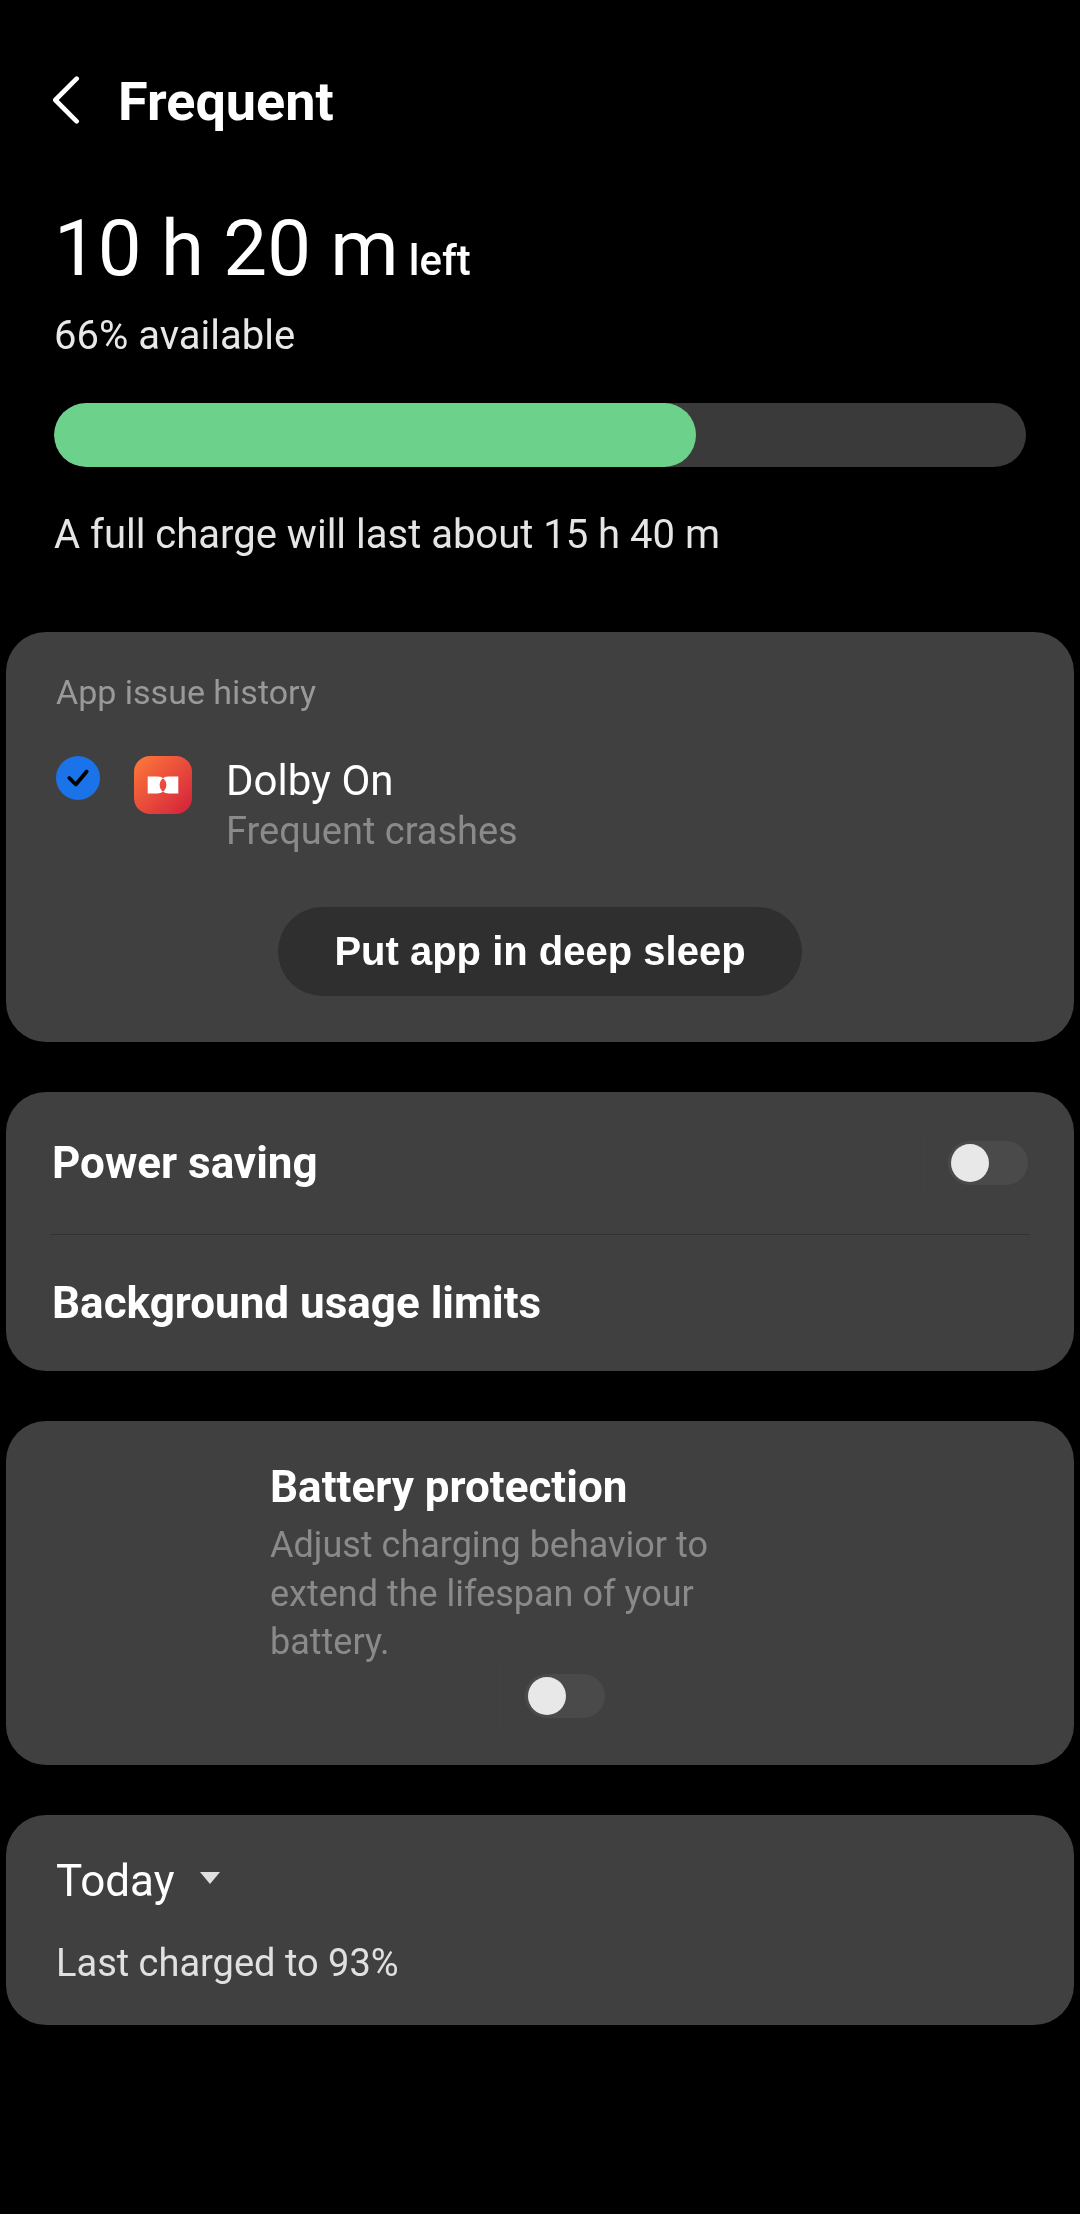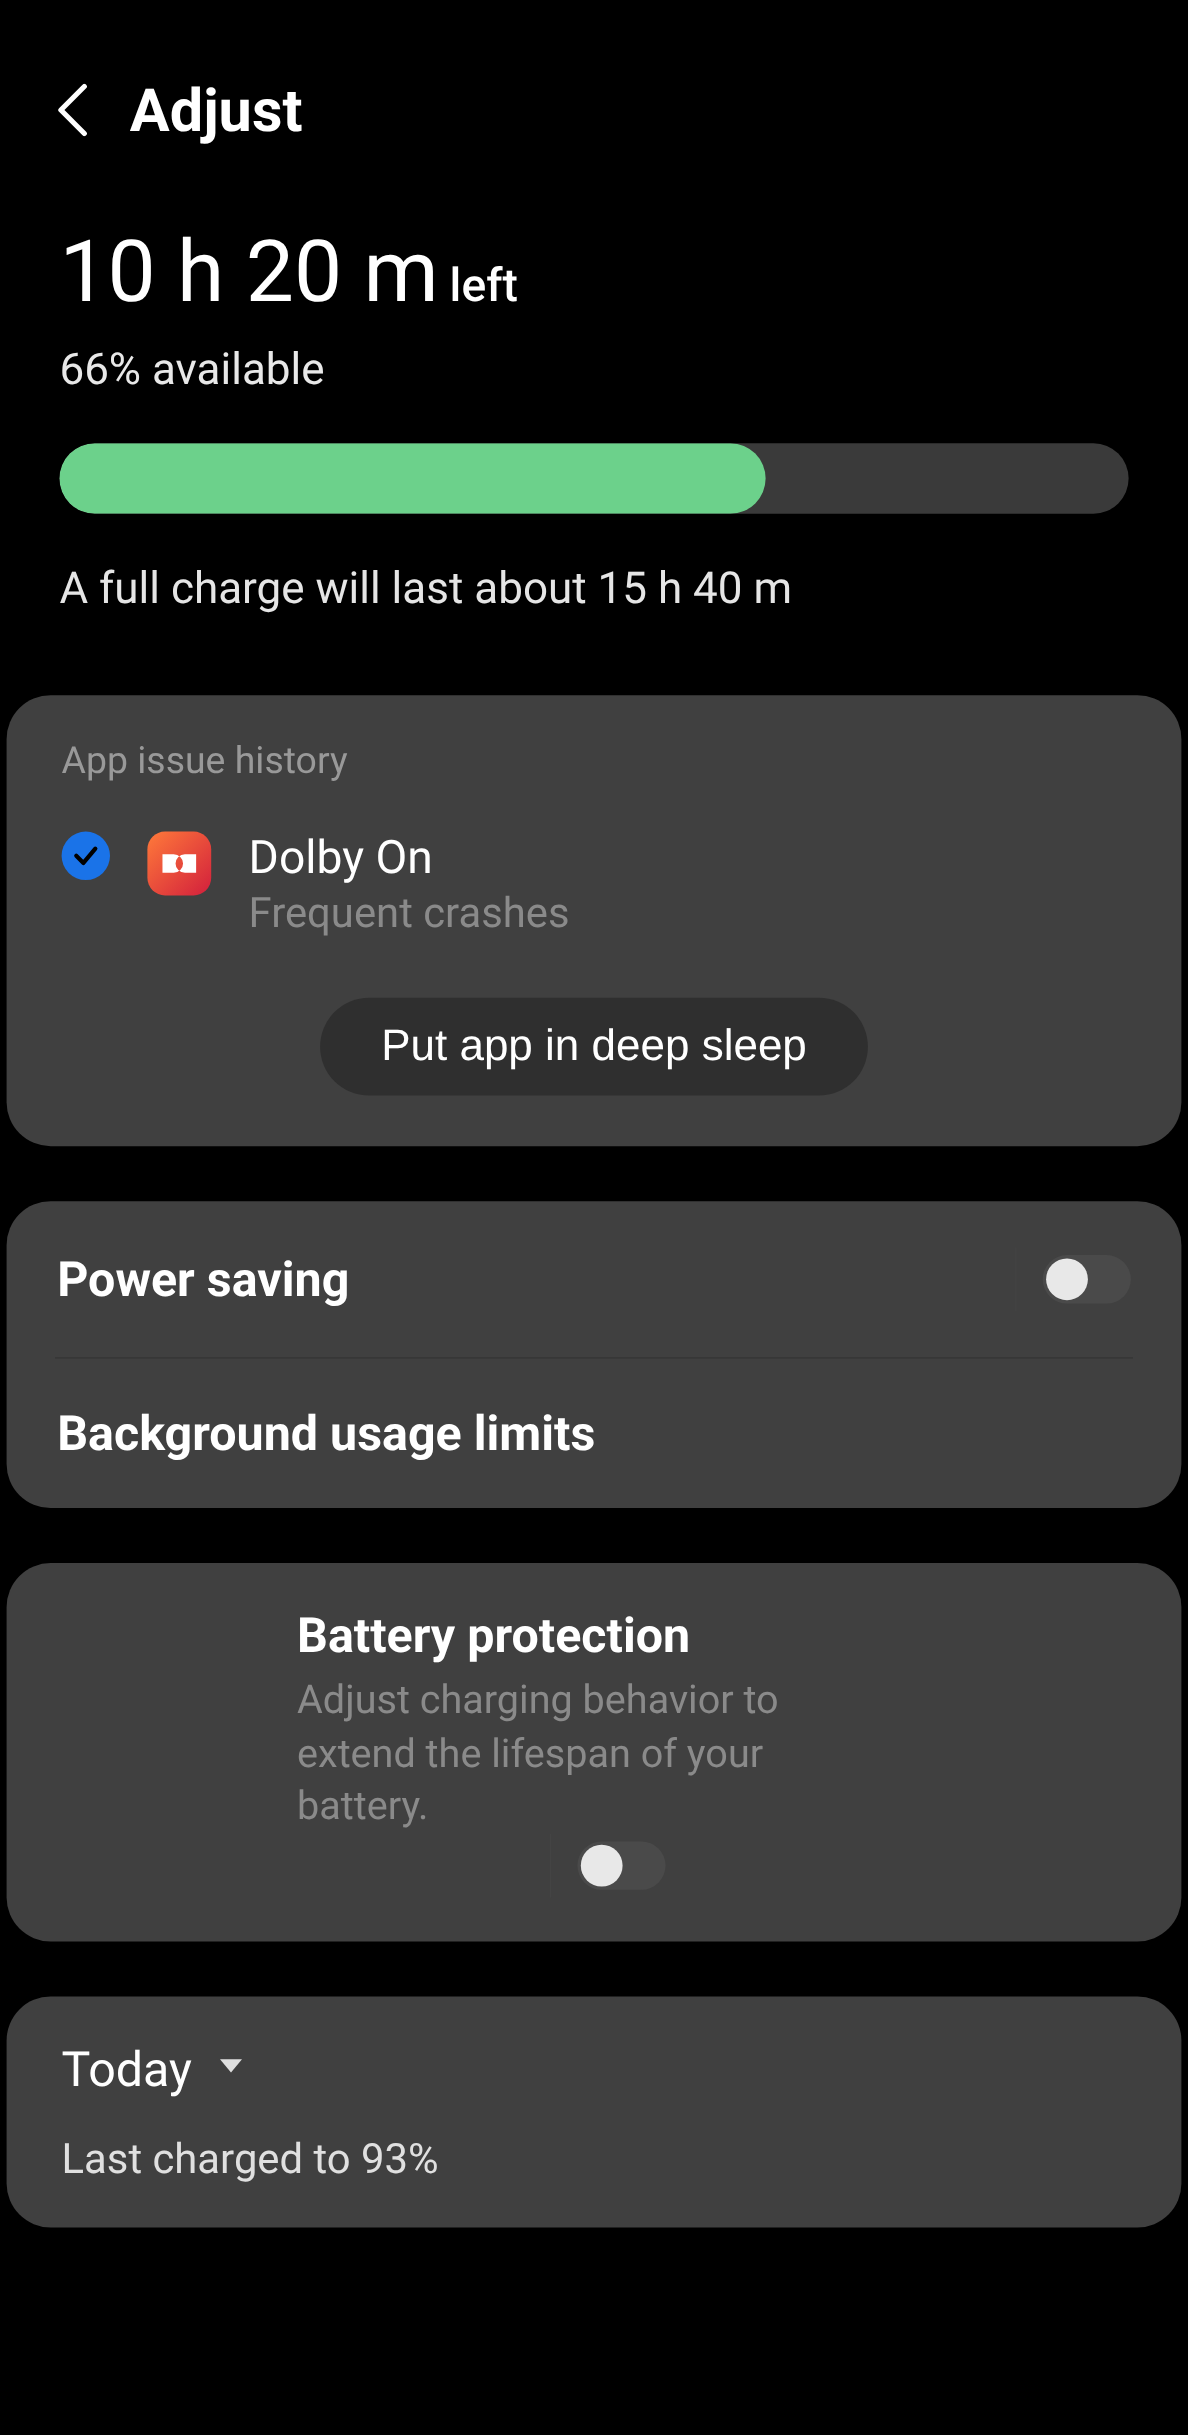--- a/index.html
+++ b/index.html
@@ -96,21 +96,21 @@
   .app-icon svg { width: 34px; height: 24px; }
   .app-text .app-name { font-size: 42px; font-weight: 400; }
   .app-text .app-sub { font-size: 38px; color: #8a8a8a; margin-top: 4px; }
   .pill-btn {
     display: block;
     margin: 24px auto 0 auto;
     background: #2f2f2f;
     border: none;
     color: #fff;
     font-size: 40px;
-    font-weight: 400;
+    font-weight: 700;
     padding: 22px 56px;
     border-radius: 48px;
   }
   .settings-card { margin-top: 50px; }
   .setting-row {
     display: flex;
     align-items: center;
     justify-content: space-between;
     padding: 42px 46px;
   }
@@ -160,21 +160,21 @@
 </style>
 </head>
 <body>
 
 <div class="header">
   <span class="back-icon">
     <svg viewBox="0 0 24 36">
         <path d="M20 2 L4 18 L20 34" stroke="#fff" stroke-width="3.5" fill="none" stroke-linecap="round" stroke-linejoin="round"></path>
       </svg>
   </span>
-  <h1 class="title">Adjust</h1>
+  <h1 class="title">Frequent</h1>
 </div>
 
 <div class="summary">
   <div>
     <span class="time-left">10 h 20 m</span>
     <span class="time-left-suffix">left</span>
   </div>
   <div class="pct-available">66% available</div>
   <div class="bar-track">
     <div class="bar-fill" style="width: 66%;"></div>

